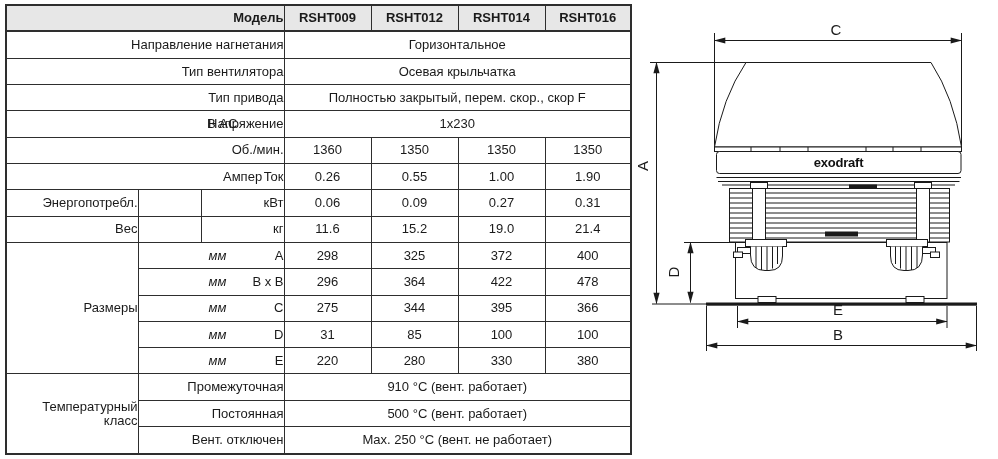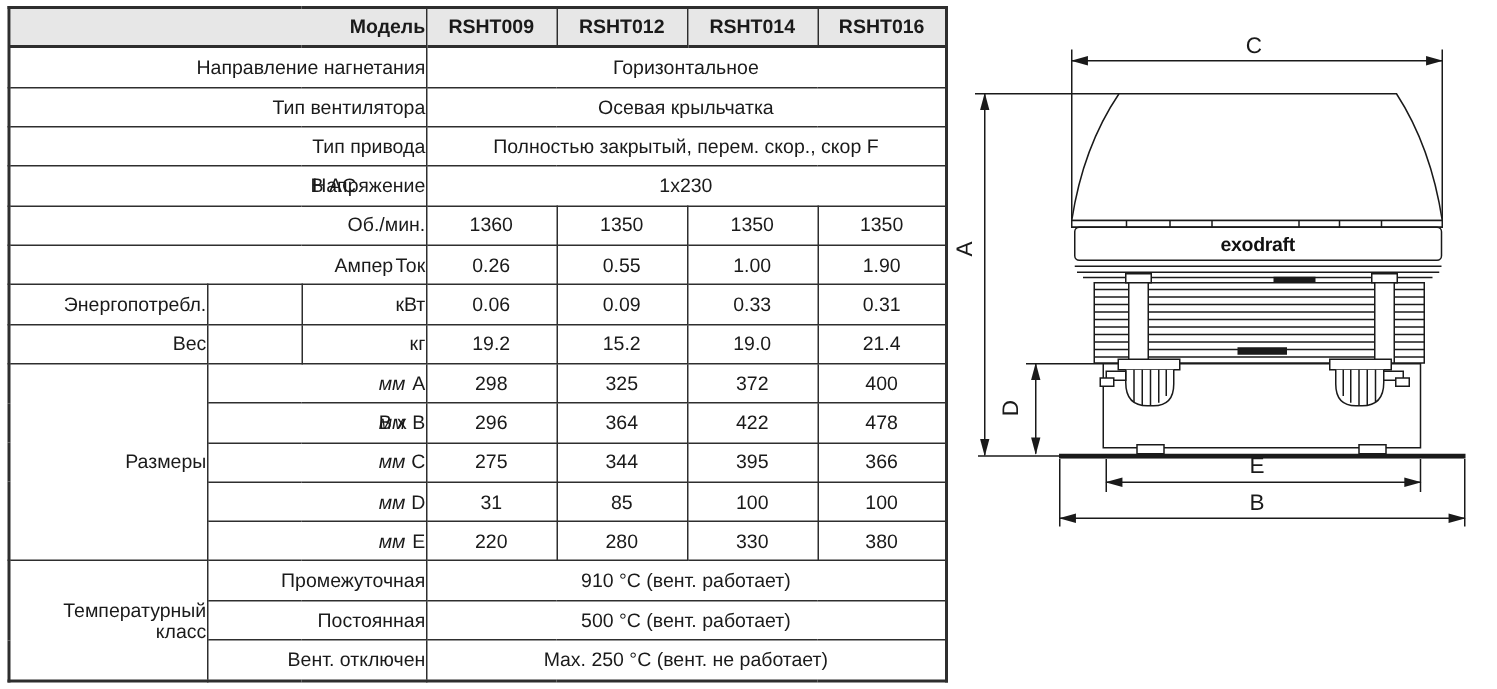--- a/index.html
+++ b/index.html
@@ -8,21 +8,21 @@
   
   table.spec{position:absolute;left:5px;top:4px;width:625px;height:451px;
              border-collapse:collapse;table-layout:fixed;font-size:13px;line-height:1.05;}
   table.spec{border:2px solid #2e2e2e;}
   table.spec th,table.spec td{border:1px solid #2e2e2e;padding:0;overflow:hidden;}
   table.spec th{background:#e7e7e7;font-weight:bold;height:24px;border-bottom:2px solid #2e2e2e;}
   table.spec th.lbl,table.spec td.lbl{text-align:right;padding-left:3px;position:relative;}
   table.spec td.num,table.spec td.val{text-align:center;}
   table.spec td{vertical-align:middle;}
   .inline2{position:absolute;top:50%;transform:translateY(-50%);white-space:nowrap;}
-  .it{font-style:italic;margin-left:44px;}
+  .it{font-style:italic;}
   
   svg.diagram{position:absolute;left:630px;top:0;}
   svg.diagram text{font-family:"Liberation Sans",sans-serif;}
   .dim-letter{font-size:15px;fill:#1a1a1a;stroke:none;}
   .brand{font-size:13px;font-weight:bold;fill:#111;stroke:none;letter-spacing:-0.2px;}
 </style>
 </head>
 <body>
 
 <div class="stage">
@@ -76,28 +76,28 @@
           <td class="num"><span>0.55</span></td>
           <td class="num"><span>1.00</span></td>
           <td class="num"><span>1.90</span></td>
         </tr>
         <tr>
           <td class="lbl"><span>Энергопотребл.</span></td>
           <td class="lbl"><span></span></td>
           <td class="lbl"><span>кВт</span></td>
           <td class="num"><span>0.06</span></td>
           <td class="num"><span>0.09</span></td>
-          <td class="num"><span>0.33</span></td>
+          <td class="num"><span>0.27</span></td>
           <td class="num"><span>0.31</span></td>
         </tr>
         <tr>
           <td class="lbl"><span>Вес</span></td>
           <td class="lbl"><span></span></td>
           <td class="lbl"><span>кг</span></td>
-          <td class="num"><span>19.2</span></td>
+          <td class="num"><span>11.6</span></td>
           <td class="num"><span>15.2</span></td>
           <td class="num"><span>19.0</span></td>
           <td class="num"><span>21.4</span></td>
         </tr>
         <tr>
           <td rowspan="5" class="lbl"><span>Размеры</span></td>
           <td colspan="2" class="lbl"><span>A</span><span class="inline2 it" style="left: 70px;">мм</span></td>
           <td class="num"><span>298</span></td>
           <td class="num"><span>325</span></td>
           <td class="num"><span>372</span></td>

